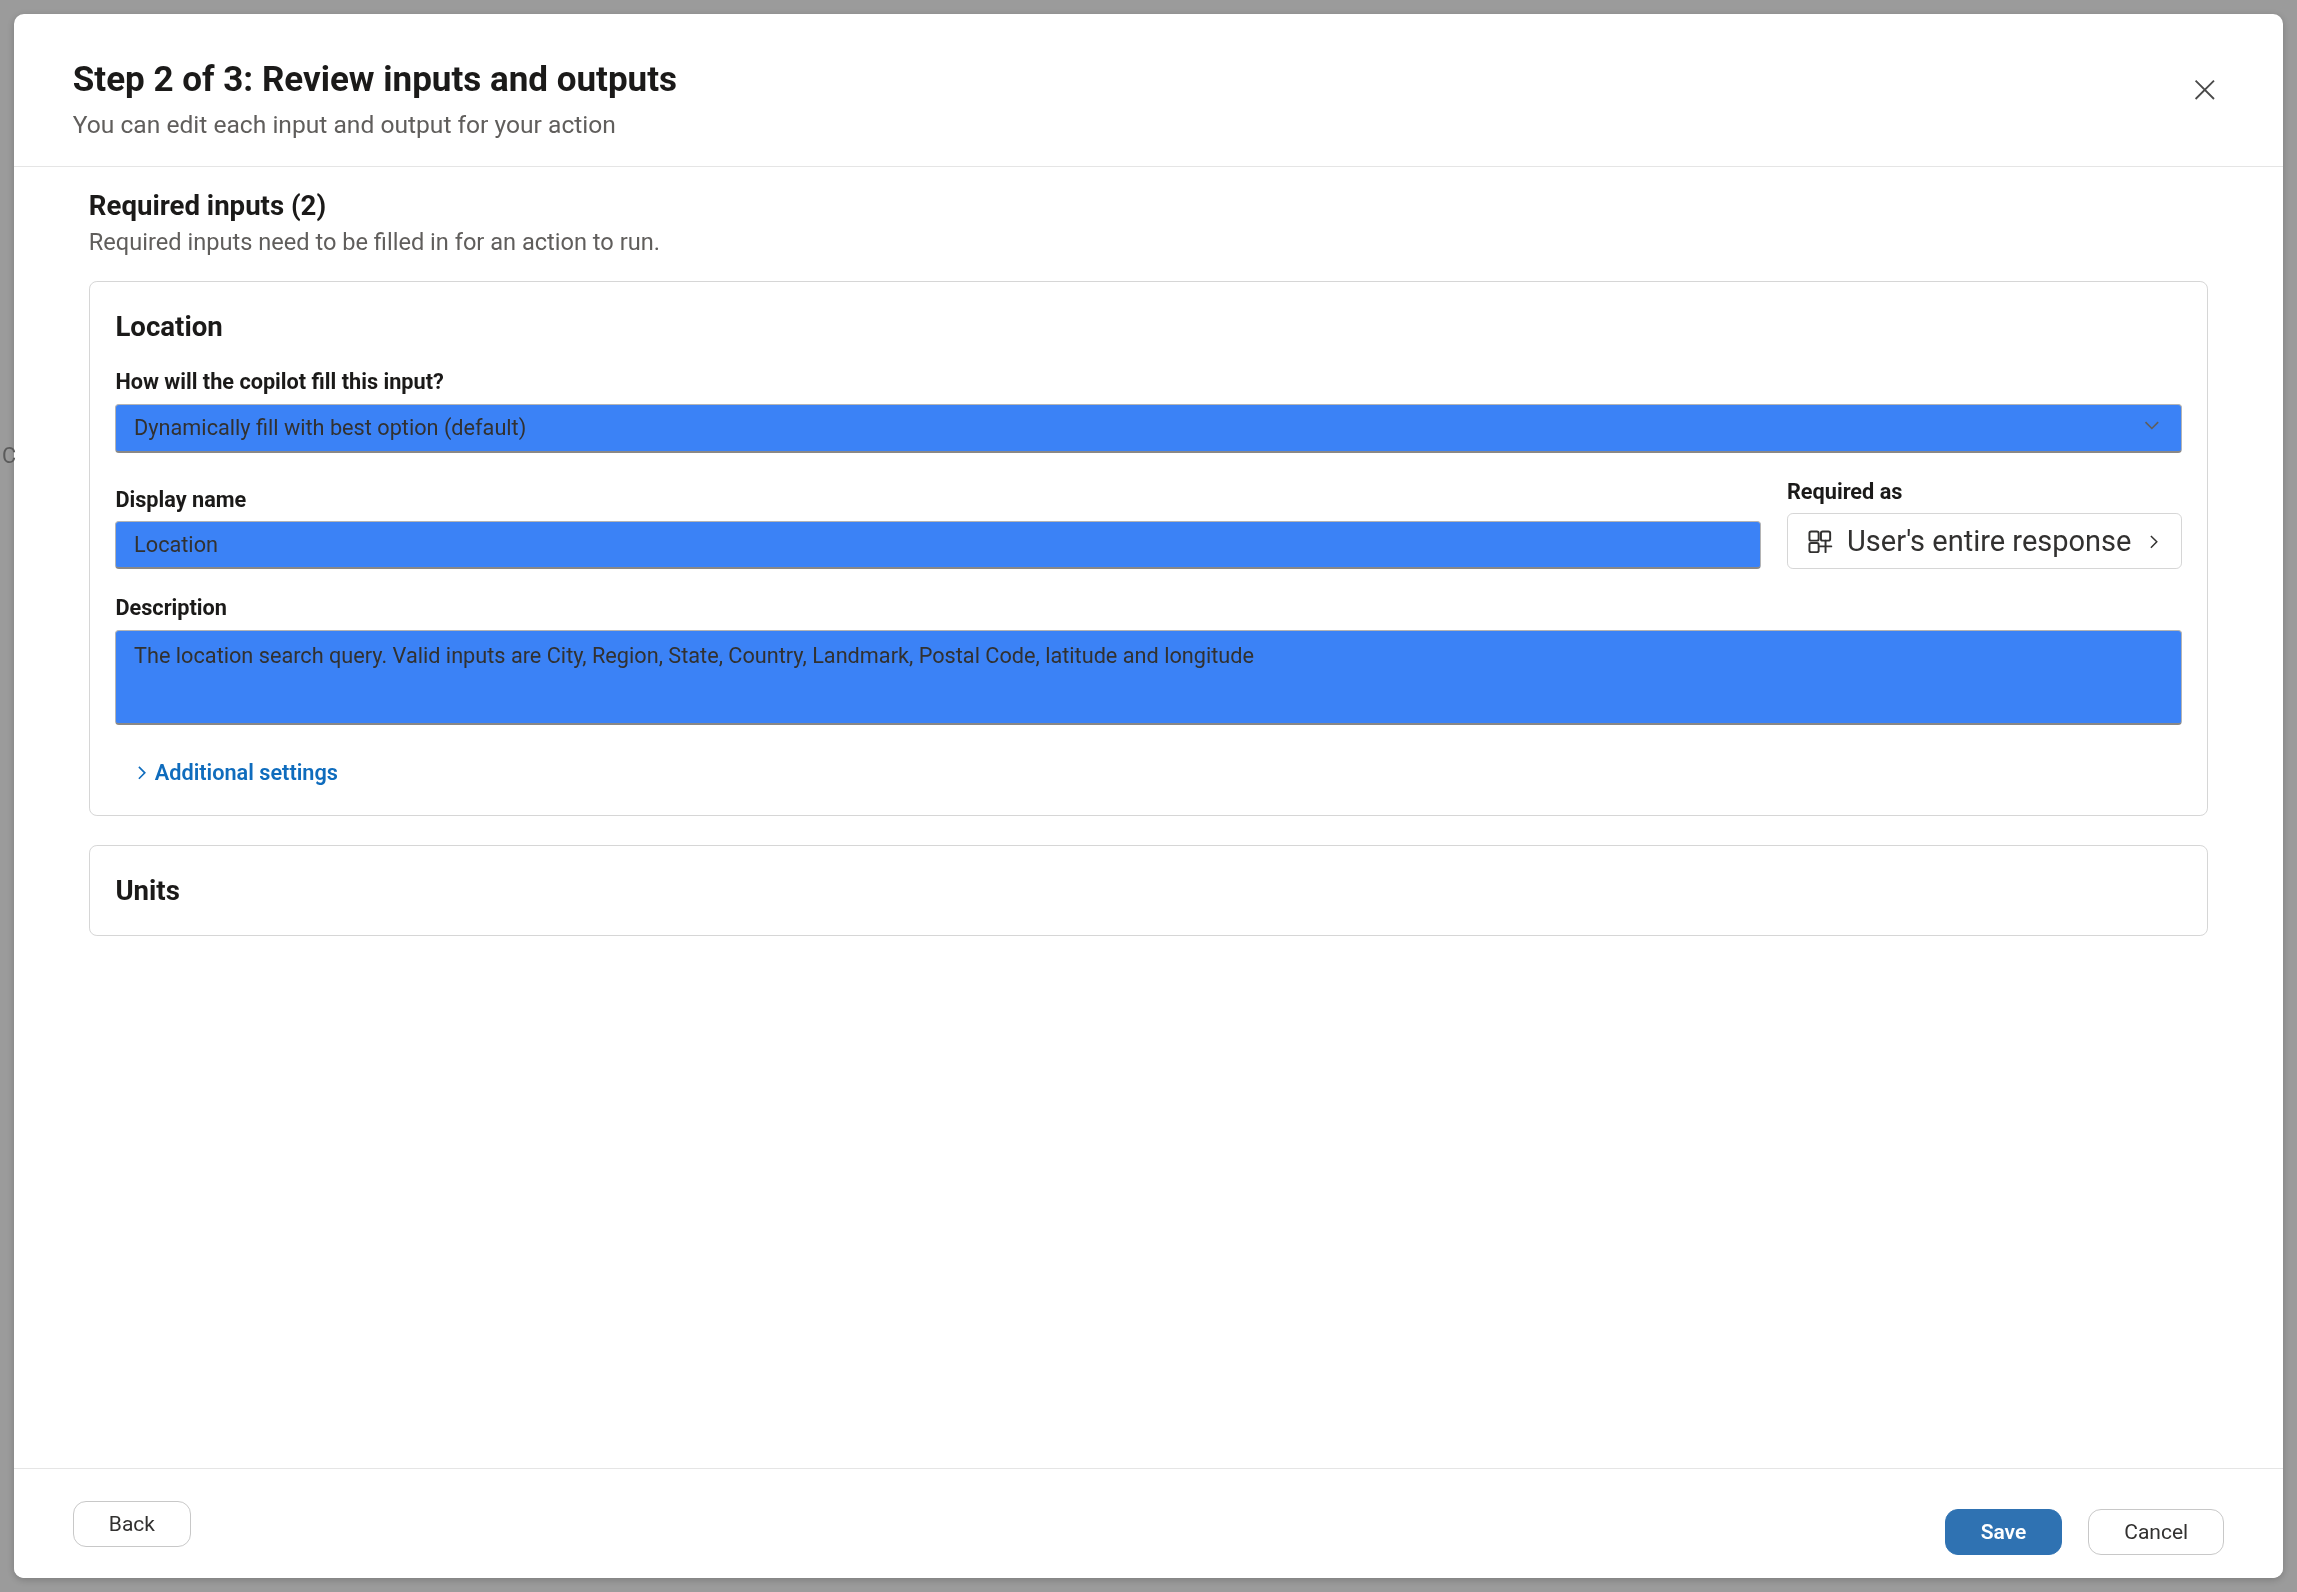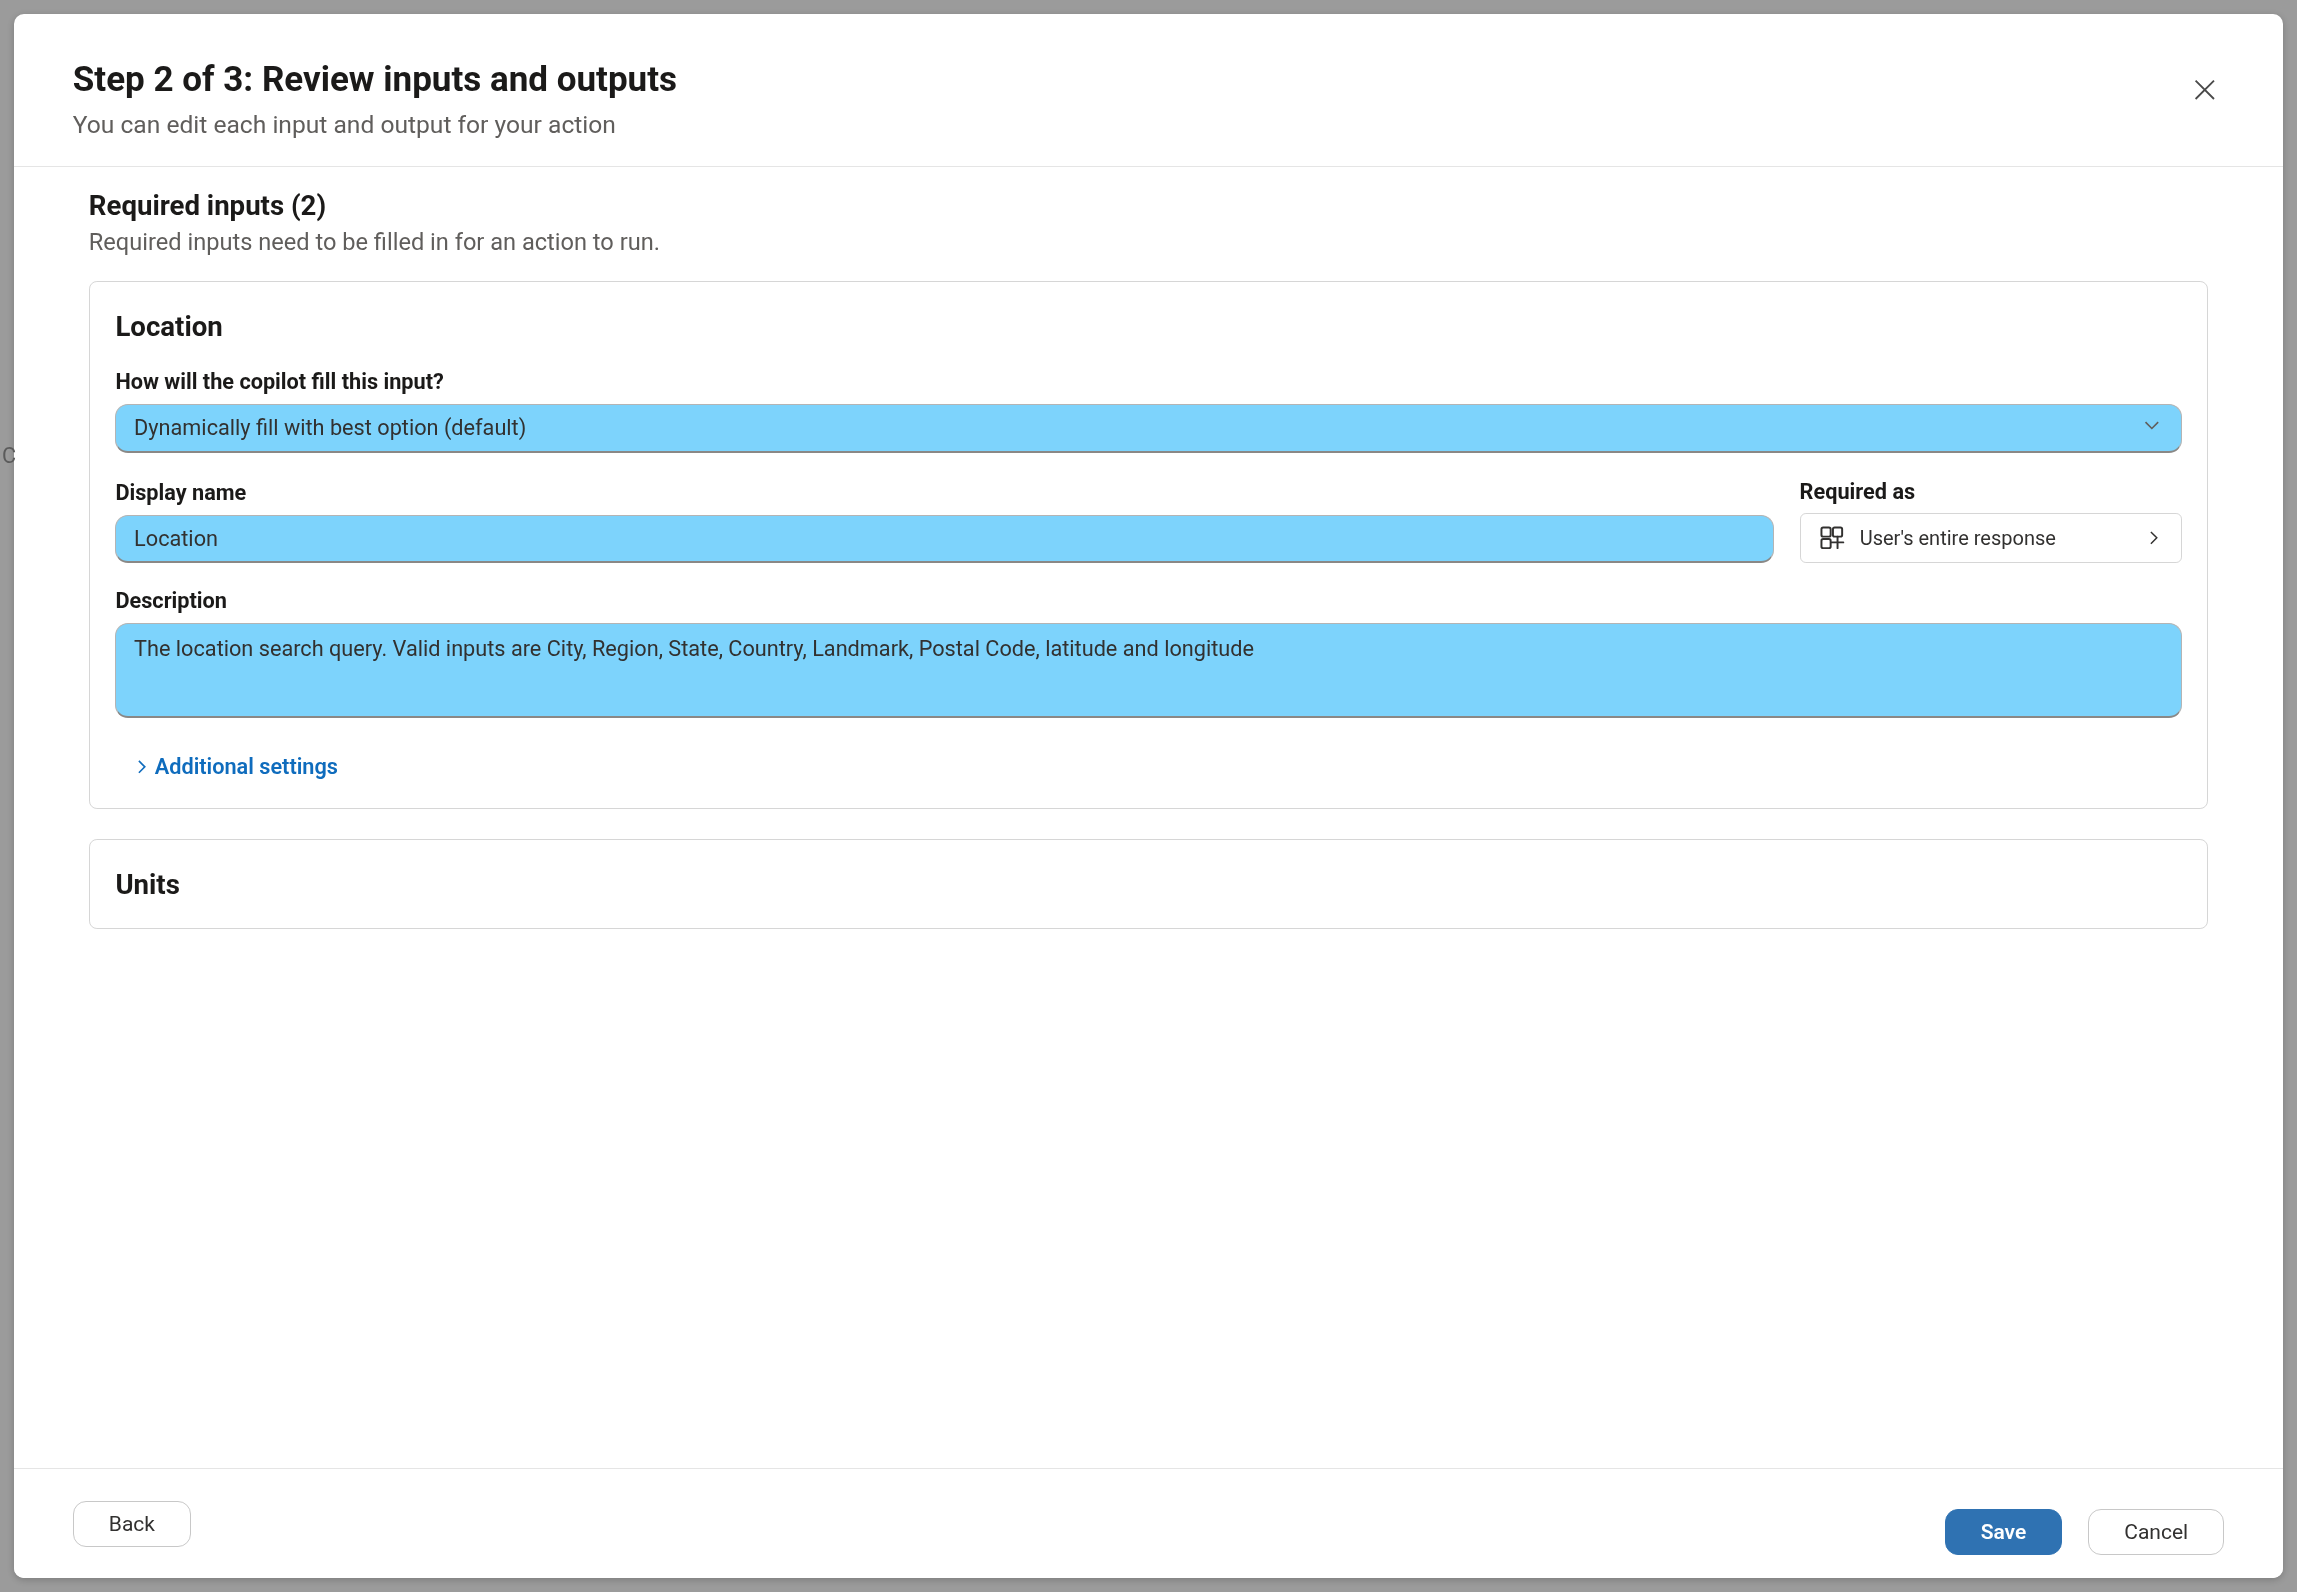--- a/index.html
+++ b/index.html
@@ -92,22 +92,22 @@
     font-size: 21.7px;
     font-weight: 700;
     color: #1b1a19;
     margin-bottom: 9.9px;
     display: block;
   }
   .select-box, .text-input, .textarea {
     width: 100%;
     border: 1px solid #b4b4b4;
     border-bottom: 2px solid #8a8886;
-    border-radius: 13px;
-    background: #7dd3fc;
+    border-radius: 4px;
+    background: #3b82f6;
     font-size: 21.7px;
     font-family: inherit;
     color: #323130;
     padding: 9.9px 17.7px;
   }
   .select-box {
     display: flex;
     align-items: center;
     justify-content: space-between;
     cursor: pointer;
@@ -120,21 +120,21 @@
     align-items: flex-end;
   }
   .col-grow { flex: 1; }
   .identify-box {
     border: 1px solid #d6d6d6;
     border-radius: 5.9px;
     padding: 9.9px 17.7px;
     display: flex;
     align-items: center;
     gap: 13.8px;
-    font-size: 20px;
+    font-size: 29px;
     cursor: pointer;
     min-width: 382px;
     justify-content: space-between;
   }
   .identify-box .left { display: flex; align-items: center; gap: 13.8px; }
   .identify-box svg.grid { width: 27.6px; height: 27.6px; stroke: #323130; fill:none; stroke-width:1.7; }
   .identify-box svg.chev { width: 17.7px; height: 17.7px; stroke: #323130; fill:none; stroke-width:2; }
   .desc-block { margin-top: 25.6px; }
   .textarea {
     min-height: 95px;

